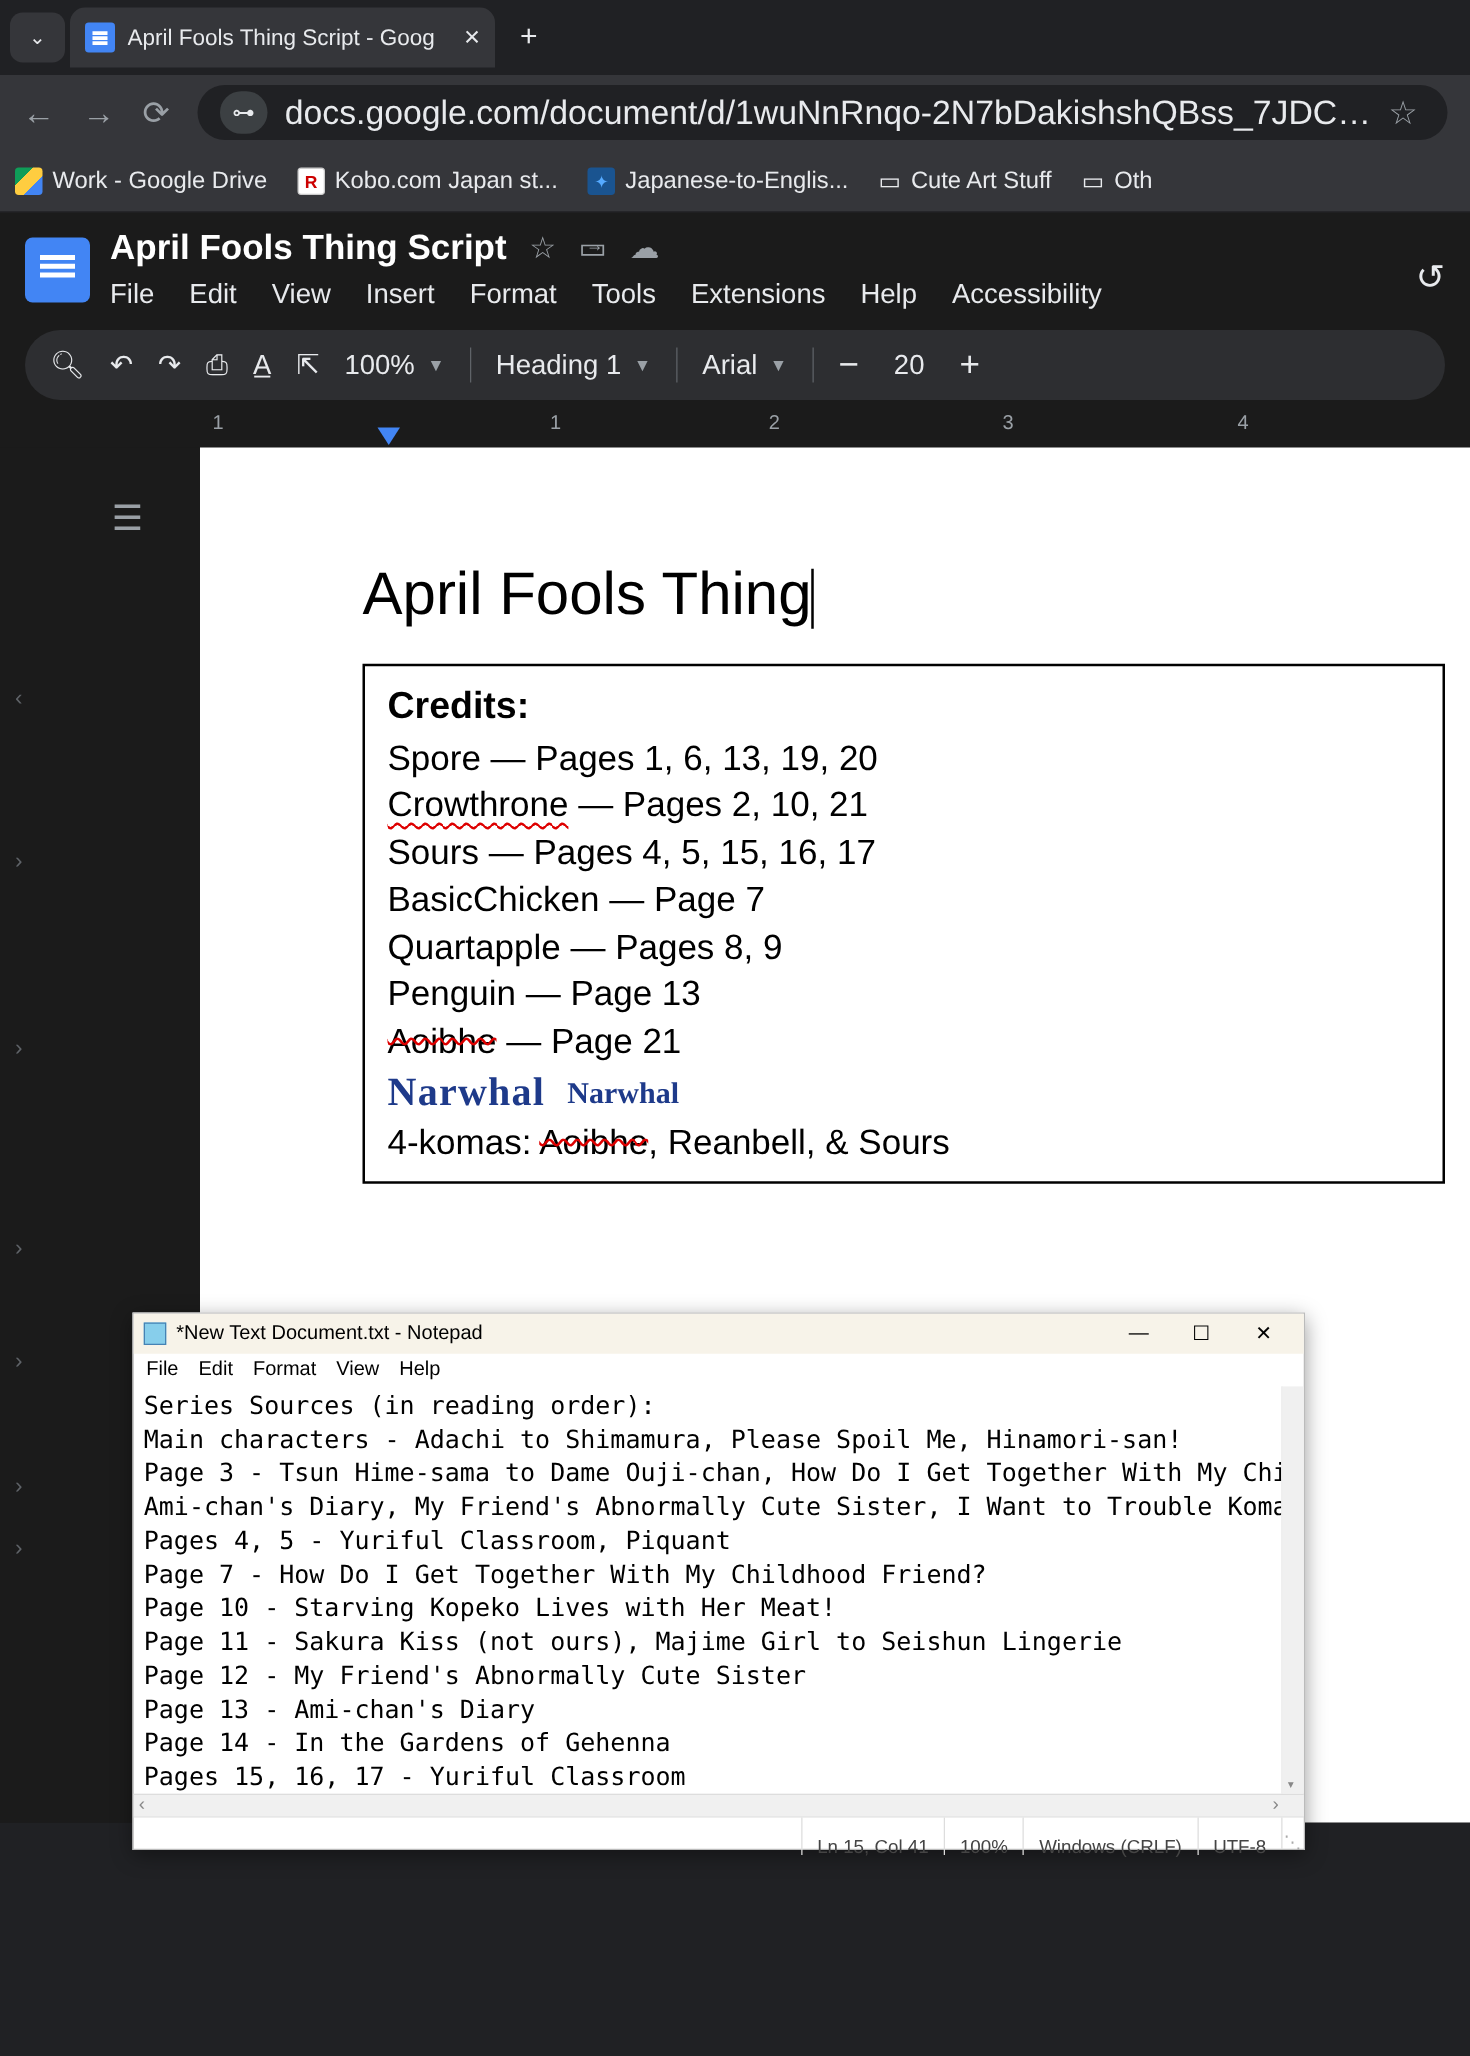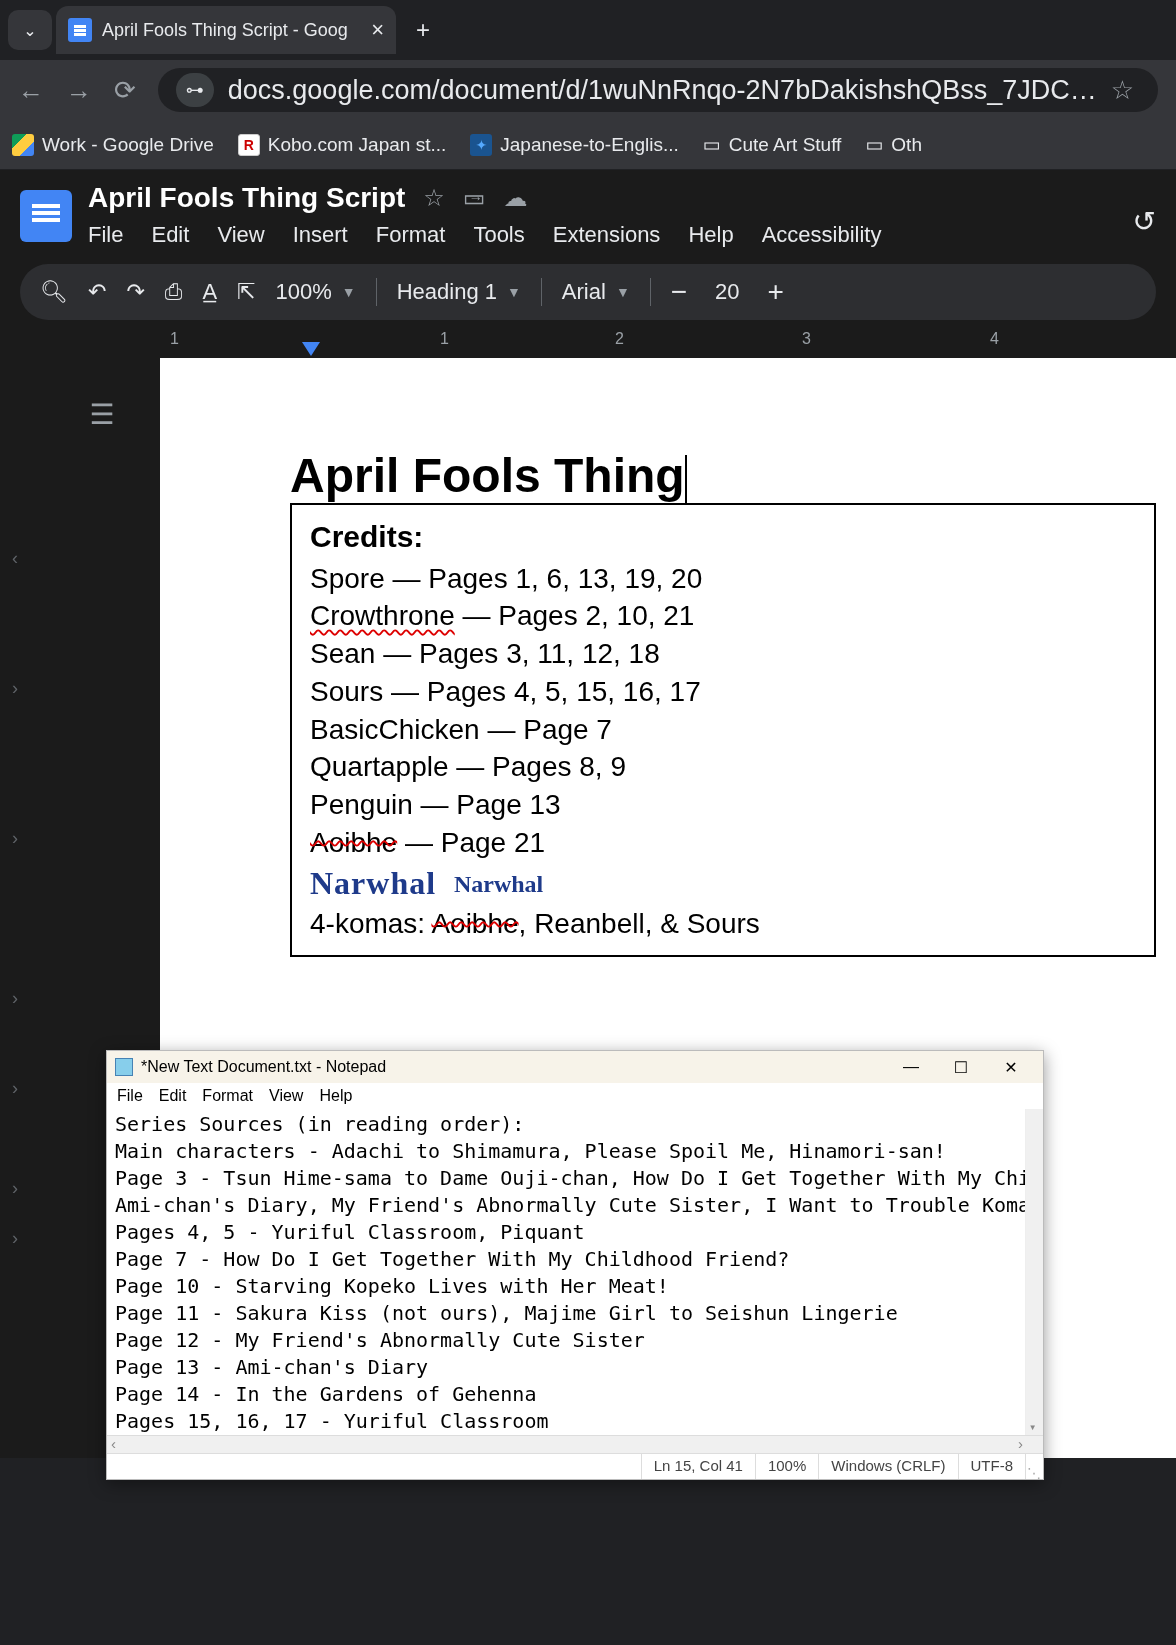--- a/index.html
+++ b/index.html
@@ -239,21 +239,22 @@
   color: #9aa0a6;
   font-size: 28px;
   display: flex;
   align-items: center;
   justify-content: center;
   cursor: pointer;
 }
 
 .doc-h1 {
   font-size: 48px;
-  font-weight: bold;
+  font-weight: normal;
+  margin-bottom: 28px;
   position: relative;
 }
 .doc-h1 .cursor {
   display: inline-block;
   width: 2px;
   height: 48px;
   background: #000;
   vertical-align: bottom;
 }
 
@@ -341,21 +342,21 @@
   color: #888;
   font-size: 12px;
 }
 .np-status {
   height: 26px;
   border-top: 1px solid #ddd;
   display: flex;
   font-size: 15px;
   color: #444;
 }
-.np-status > div { border-left: 1px solid #ddd; padding: 3px 12px; }
+.np-status > div { border-left: 1px solid #ddd; padding: 15px 12px; }
 .np-status > div:first-child { flex: 1; border-left: none; }
 .np-grip { width: 18px; position: relative; padding: 0 !important; }
 .np-grip::after { content: '⋰'; position: absolute; right: 2px; bottom: -2px; color: #aaa; font-size: 14px; transform: scaleX(-1); }
 </style>
 </head>
 <body>
 
 <div class="tab-strip">
   <div class="tab-dropdown">⌄</div>
   <div class="active-tab">
@@ -477,21 +478,20 @@
 
       <div class="doc-h1">
         <span>April Fools Thing</span><span class="cursor"></span>
       </div>
 
       <div class="credits-box">
         <div class="cb-head">Credits:</div>
         <div id="credits-lines">
             <div><span>Spore</span><span> — Pages 1, 6, 13, 19, 20</span></div>
             <div><span class="squig">Crowthrone</span><span> — Pages 2, 10, 21</span></div>
-            <div><span>Sean</span><span> — Pages 3, 11, 12, 18</span></div>
             <div><span>Sours</span><span> — Pages 4, 5, 15, 16, 17</span></div>
             <div><span>BasicChicken</span><span> — Page 7</span></div>
             <div><span>Quartapple</span><span> — Pages 8, 9</span></div>
             <div><span>Penguin</span><span> — Page 13</span></div>
             <div><span class="strike-squig">Aoibhe</span><span> — Page 21</span></div>
           </div>
         <div>
           <span class="hand1">Narwhal</span>
           <span class="hand2">Narwhal</span>
         </div>

